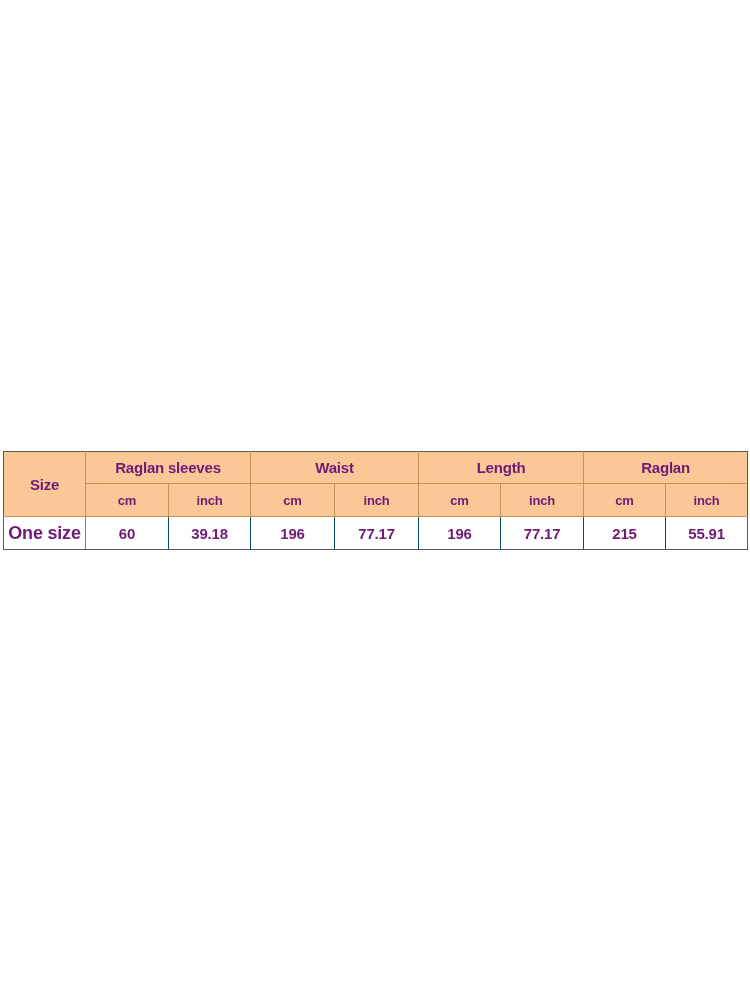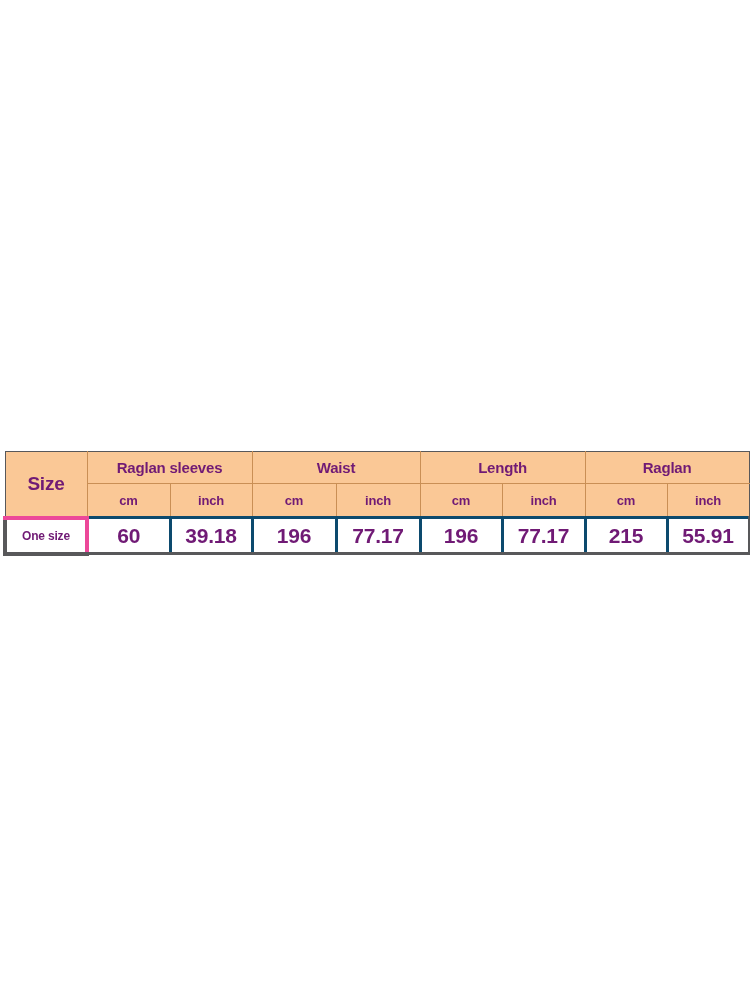--- a/index.html
+++ b/index.html
@@ -46,40 +46,40 @@
   
   .hdr {
     background: #fac896;
     border: 1px solid #c98f55;
     font-size: 15px;
     height: 31px;
   }
   .hdr-size {
     background: #fac896;
     border: 1px solid #c98f55;
-    font-size: 19px;
+    font-size: 15px;
   }
   .hdr-unit {
     background: #fac896;
     border: 1px solid #c98f55;
     font-size: 13px;
     height: 32px;
   }
 
   
   .cell {
     background: #ffffff;
-    border: 3px solid #0c4a6e;
-    font-size: 21px;
+    border: 1px solid #0c4a6e;
+    font-size: 15px;
     height: 32px;
   }
   .cell-size {
     background: #ffffff;
-    border: 4px solid #ec4899;
-    font-size: 12px;
+    border: 1px solid #ec4899;
+    font-size: 18px;
     height: 32px;
   }
 
   
   table.size-chart {
     outline: none;
   }
   .edge-left  { border-left-color: #58585a; }
   .edge-right { border-right-color: #58585a; }
   .edge-top   { border-top-color: #58585a; }

